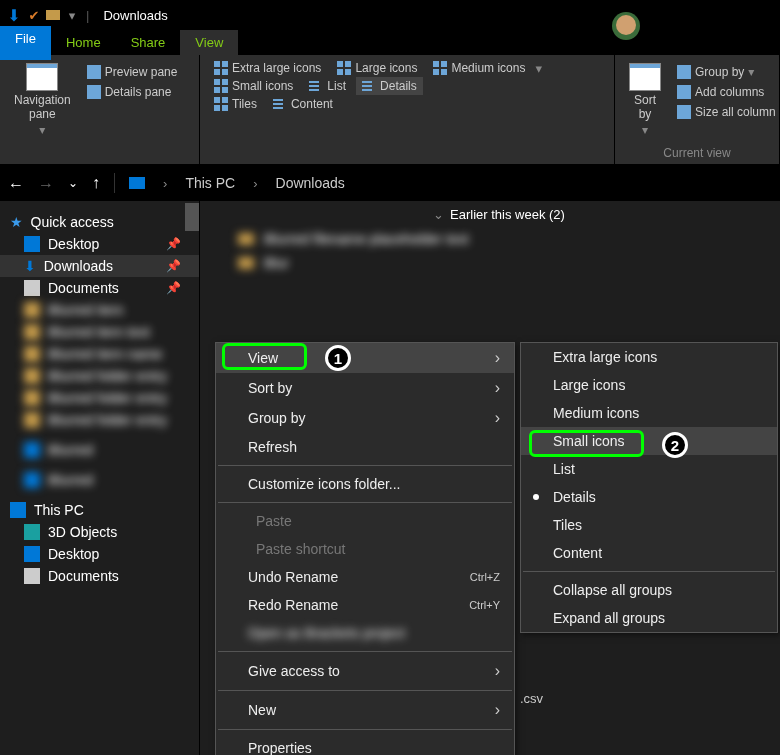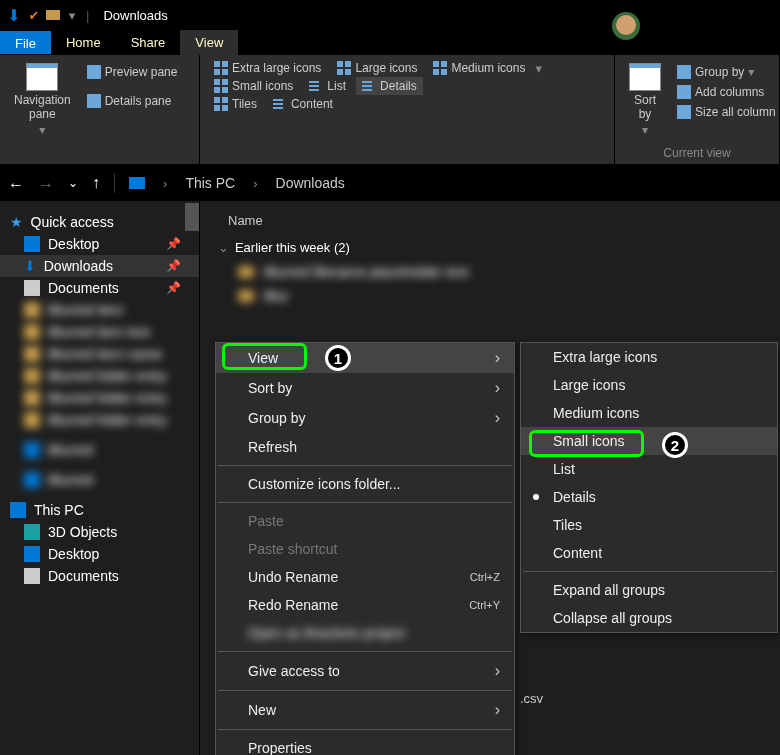--- a/index.html
+++ b/index.html
@@ -2,22 +2,22 @@
 <html><head>
 <meta charset="utf-8">
 <style>
 * { margin:0; padding:0; box-sizing:border-box; font-family:"Segoe UI",Arial,sans-serif; }
 body { background:#1e1e1e; color:#ccc; width:780px; height:755px; overflow:hidden; position:relative; font-size:13px; }
 .titlebar { height:30px; background:#000; display:flex; align-items:center; padding:0 4px; }
 .titlebar .icon { width:16px; height:16px; margin:0 2px; display:flex; align-items:center; justify-content:center; }
 .titlebar .title { margin-left:10px; color:#fff; font-size:13px; }
 .titlebar .sep { color:#555; margin:0 4px; }
 .menubar { height:25px; background:#000; display:flex; align-items:center; }
-.filebtn { background:#0078d7; color:#fff; padding:0 15px; height:23px; line-height:25px; }
-.menutab { padding:0 15px; height:25px; line-height:25px; color:#fef9c3; }
+.filebtn { background:#0078d7; color:#fff; padding:0 15px; height:34px; line-height:25px; }
+.menutab { padding:0 15px; height:25px; line-height:25px; color:#84cc16; }
 .menutab.active { background:#2e2e2e; }
 .ribbon { height:110px; background:#2e2e2e; display:flex; border-bottom:1px solid #000; }
 .rgroup { border-right:1px solid #000; padding:4px 8px 2px 8px; display:flex; flex-direction:column; justify-content:space-between; }
 .rgroup .glabel { text-align:center; color:#888; font-size:12px; margin-top:2px; height:16px;}
 .rrow { display:flex; gap:4px; }
 .rbtn { display:flex; align-items:center; gap:4px; padding:2px 6px; font-size:12px; color:#ccc; white-space:nowrap; }
 .rbtn.selected { background:#444; }
 .navcol { display:flex; flex-direction:column; align-items:center; padding:4px 6px; font-size:12px; color:#ccc; gap:2px; }
 .ricon { width:14px; height:14px; display:inline-block; }
 .icongrid { display:grid; grid-template-columns:repeat(2,1fr); gap:2px; }
@@ -32,30 +32,30 @@
 .main { display:flex; height:554px; background:#1e1e1e; }
 .sidebar { width:200px; background:#1e1e1e; padding:10px 0 0 0; overflow:hidden; border-right:1px solid #000; position:relative;}
 .sitem { display:flex; align-items:center; gap:8px; padding:3px 8px 3px 24px; font-size:14px; color:#fff; }
 .sitem.heading { padding-left:10px; }
 .sitem.selected { background:#333; }
 .sitem .si { width:16px; height:16px; display:inline-block; }
 .sitem .pin { margin-left:auto; margin-right:10px; color:#888; font-size:12px; }
 .blur { filter:blur(4px); }
 .content { flex:1; background:#1e1e1e; position:relative; }
 .colhead { padding:12px 0 6px 28px; color:#ccc; font-size:13px; }
-.group { padding:6px 0 6px 18px; font-size:13px; color:#fff; }
+.group { padding:6px 0 6px 18px; font-size:13px; color:#fff;text-align:center; }
 .group::before { content:"⌄"; margin-right:6px; color:#888; display:inline-block; }
 .fitem { display:flex; align-items:center; gap:10px; padding:3px 0 3px 38px; font-size:14px; color:#fff; }
 .fitem .fi { width:16px; height:12px; background:#c49a4a; display:inline-block; }
 .ctxmenu { position:absolute; background:#2b2b2b; border:1px solid #555; box-shadow:2px 2px 6px rgba(0,0,0,.5); z-index:10; }
 .ctx1 { left:215px; top:342px; width:300px; }
 .ctx2 { left:520px; top:342px; width:258px; }
 .citem { display:flex; align-items:center; padding:6px 14px 6px 32px; font-size:14px; color:#eee; position:relative; }
 .citem.hovered { background:#444; }
-.citem.disabled { color:#777; }
+.citem.disabled { color:#777;margin-left:8px; }
 .citem .sub { margin-left:auto; color:#ccc; font-size:16px; }
 .citem .cut { margin-left:auto; color:#ccc; font-size:11px; }
 .csep { height:1px; background:#555; margin:4px 2px; }
 .hl { position:absolute; border:3px solid #0f0; border-radius:6px; pointer-events:none; z-index:20; }
 .badge { position:absolute; width:26px; height:26px; border:3px solid #fff; border-radius:50%; background:#000; color:#fff; display:flex; align-items:center; justify-content:center; font-weight:bold; font-size:15px; z-index:21; }
 .dot { width:6px; height:6px; border-radius:50%; background:#fff; display:inline-block; position:absolute; left:12px; }
 .sbthumb { position:absolute; right:0; top:2px; width:14px; height:28px; background:#555; }
 .avatar { width:28px; height:28px; border-radius:50%; background:#3a6b3a; position:absolute; right:140px; top:12px; overflow:hidden;}
 .avatar:after{content:"";position:absolute;left:4px;top:3px;width:20px;height:20px;background:#d0a070;border-radius:50%;}
 </style>
@@ -81,21 +81,21 @@
 
 <div class="ribbon">
   <div class="rgroup" style="width:200px;">
     <div class="rrow" style="align-items:flex-start;">
       <div class="navcol">
         <div class="bigicon"></div>
         <span style="white-space:pre;text-align:center;">Navigation
 pane</span>
         <span style="color:#888;">▾</span>
       </div>
-      <div style="display:flex;flex-direction:column;gap:11px;margin-top:4px;">
+      <div style="display:flex;flex-direction:column;gap:2px;margin-top:4px;">
         <div class="rbtn">
             <span class="ricon" style="background:#6da6d8;"></span>
             <span>Preview pane</span>
           </div>
         <div class="rbtn">
             <span class="ricon" style="background:#6da6d8;"></span>
             <span>Details pane</span>
           </div>
       </div>
     </div>
@@ -290,21 +290,20 @@
         <span class="si" style="background:#0078d7;"></span>
         <span>Desktop</span>
       </div>
     <div class="sitem">
         <span class="si" style="background:#ccc;"></span>
         <span>Documents</span>
       </div>
   </div>
 
   <div class="content">
-    <div class="colhead">Name</div>
     <div class="group">Earlier this week (2)</div>
     <div class="fitem blur">
         <span class="fi"></span>
         <span>Blurred filename placeholder text</span>
       </div>
     <div class="fitem blur" style="margin-top:2px;">
         <span class="fi"></span>
         <span>Blur</span>
       </div>
     <div style="position:absolute;left:320px;top:490px;font-size:13px;color:#ccc;">.csv</div>
@@ -386,23 +385,23 @@
       <span>Details</span>
     </div>
   <div class="citem">
       <span>Tiles</span>
     </div>
   <div class="citem">
       <span>Content</span>
     </div>
   <div class="csep"></div>
   <div class="citem">
+      <span>Collapse all groups</span>
+    </div>
+  <div class="citem">
       <span>Expand all groups</span>
-    </div>
-  <div class="citem">
-      <span>Collapse all groups</span>
     </div>
 </div>
 
 <div class="hl" style="left:222px;top:343px;width:85px;height:27px;"></div>
 <div class="badge" style="left:325px;top:345px;">1</div>
 <div class="hl" style="left:529px;top:430px;width:115px;height:27px;"></div>
 <div class="badge" style="left:662px;top:432px;">2</div>
 
 </body></html>

